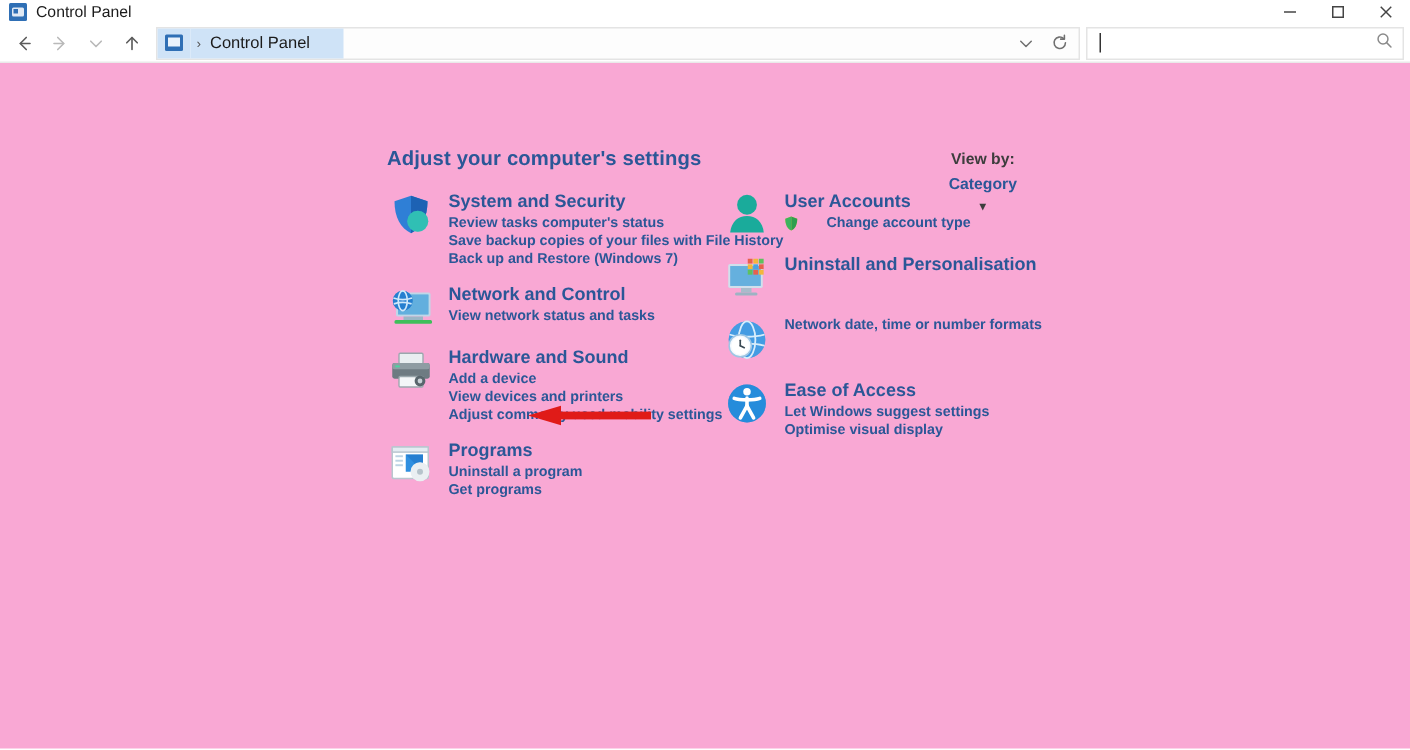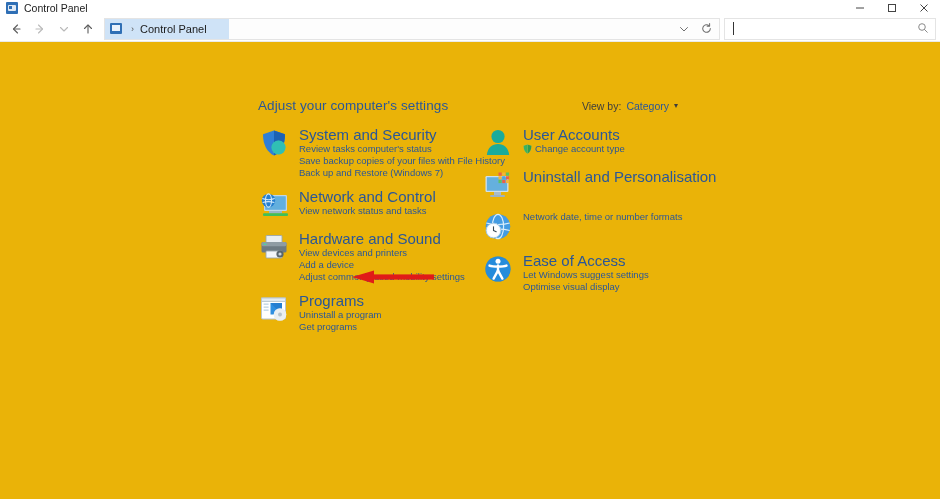--- a/index.html
+++ b/index.html
@@ -181,39 +181,41 @@
     padding-left: 2px;
     white-space: nowrap;
     overflow: hidden;
   }
   .search-icon { color: #8a8a8a; flex: none; }
 
   
   .content {
     position: relative;
     height: calc(500px - 16px - 27px);
-    background: #eab308;
+    background: #f9a8d4;
     padding: 0;
+    font-weight: bold;
   }
   .page-title {
     position: absolute;
     left: 258px; top: 56px;
     font-size: 13.5px;
     color: #2b5797;
     letter-spacing: .1px;
     white-space: nowrap;
   }
   .viewby {
     position: absolute;
     right: 262px; top: 58px;
     display: flex;
     align-items: center;
     gap: 5px;
     font-size: 10.5px;
     white-space: nowrap;
+    flex-direction: column;
   }
   .viewby-label { color: #3d3d3d; }
   .viewby-value { color: #2b5797; text-align: right; }
   .viewby-caret { color: #3d3d3d; font-size: 8px; line-height: 1; }
 
   .columns {
     position: absolute;
     left: 258px; top: 84px;
     width: 660px;
     display: flex;
@@ -229,37 +231,37 @@
     align-items: flex-start;
   }
   .cat-icon {
     width: 32px; height: 32px;
     flex: none;
     position: relative;
     margin-top: 1px;
   }
   .cat-body { padding-top: 1px; }
   .cat-title {
-    font-size: 15px;
+    font-size: 12px;
     color: #2b5797;
     line-height: 15px;
     margin-bottom: 1px;
     white-space: nowrap;
   }
   .cat-link {
     font-size: 9.5px;
     color: #2b5797;
     line-height: 12px;
     white-space: nowrap;
     display: block;
   }
   .cat-link.with-shield {
     display: flex;
     align-items: center;
-    gap: 3px;
+    gap: 19px;
   }
 
   
   .ic-shield svg, .ic-net svg, .ic-hw svg, .ic-prog svg,
   .ic-user svg, .ic-appear svg, .ic-clock svg, .ic-ease svg { display:block; }
 
   .mini-shield { width: 9px; height: 10px; flex: none; }
 
   
   .arrow-annot {
@@ -416,22 +418,22 @@
             <rect x="3.5" y="11" width="25" height="10.5" rx="1.6" fill="#6e7b82"></rect>
             <rect x="3.5" y="11" width="25" height="4.2" rx="1.6" fill="#8f9ca3"></rect>
             <rect x="8" y="20" width="16" height="7" rx="0.8" fill="#f3f6f8" stroke="#9aa7ad" stroke-width="0.9"></rect>
             <circle cx="22" cy="23" r="3.6" fill="#59666d"></circle>
             <circle cx="22" cy="23" r="1.6" fill="#c9d3d8"></circle>
             <rect x="5.5" y="12.6" width="3" height="1.3" fill="#4bd6a0"></rect>
           </svg>
         </div>
         <div class="cat-body">
           <div class="cat-title">Hardware and Sound</div>
+          <span class="cat-link">Add a device</span>
           <span class="cat-link">View devices and printers</span>
-          <span class="cat-link">Add a device</span>
           <span class="cat-link">Adjust commonly used mobility settings</span>
         </div>
       </div>
 
       <div class="cat">
         <div class="cat-icon ic-prog">
           <svg width="32" height="32" viewBox="0 0 32 32">
             <rect x="3.5" y="5" width="24" height="21" rx="1.2" fill="#ffffff" stroke="#b9c6cf" stroke-width="1"></rect>
             <rect x="3.5" y="5" width="24" height="3.4" fill="#e4ecf2" stroke="#b9c6cf" stroke-width="1"></rect>
             <rect x="5.6" y="10.5" width="5" height="1.3" fill="#bcd3e4"></rect>

